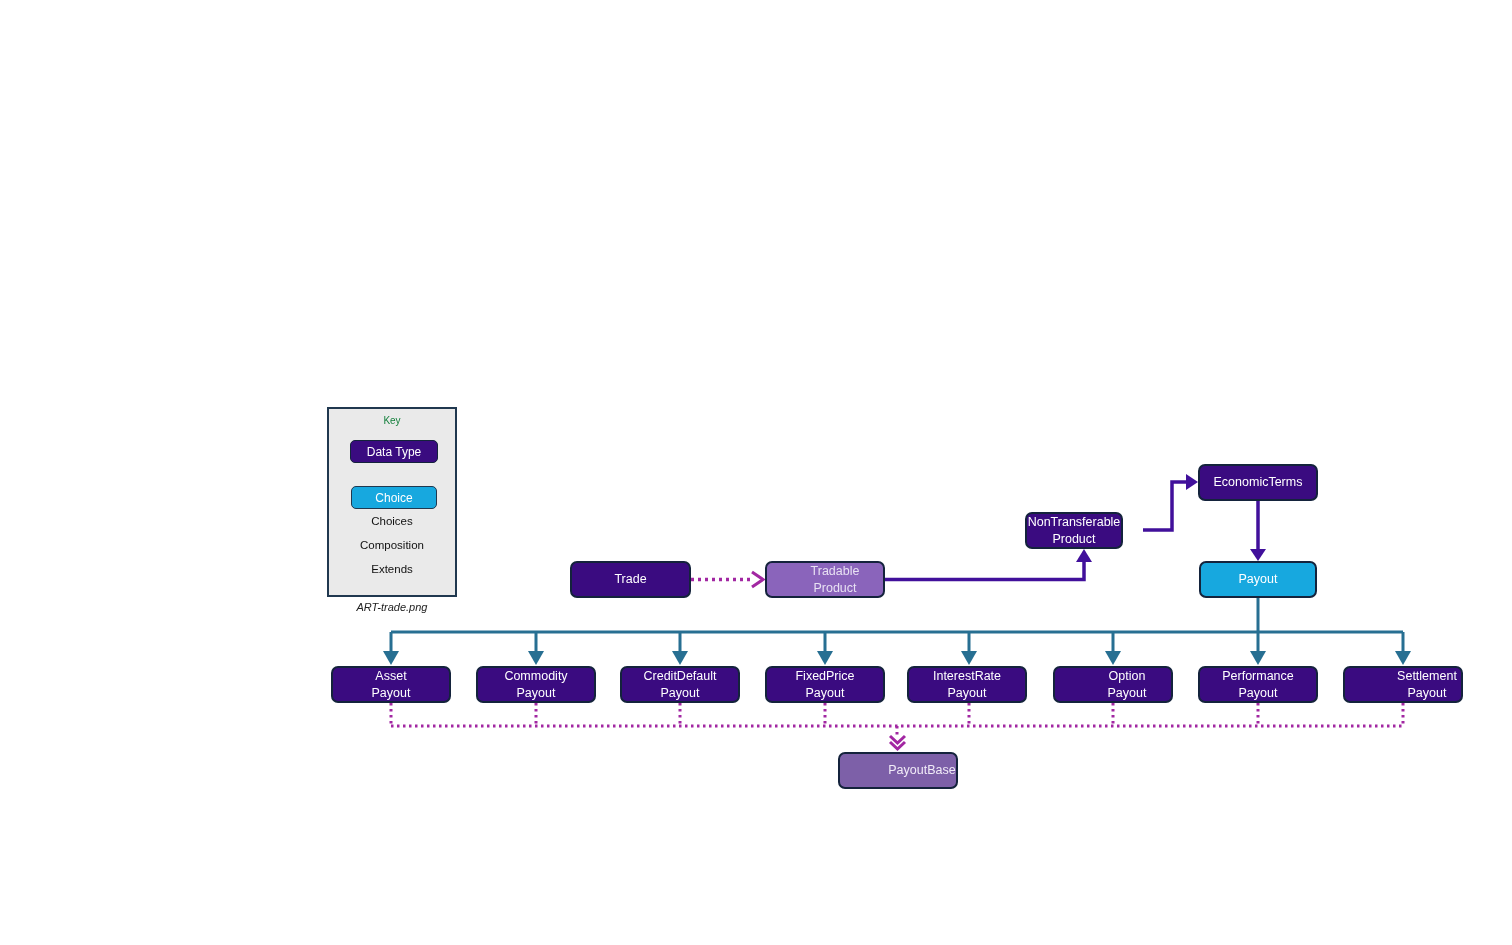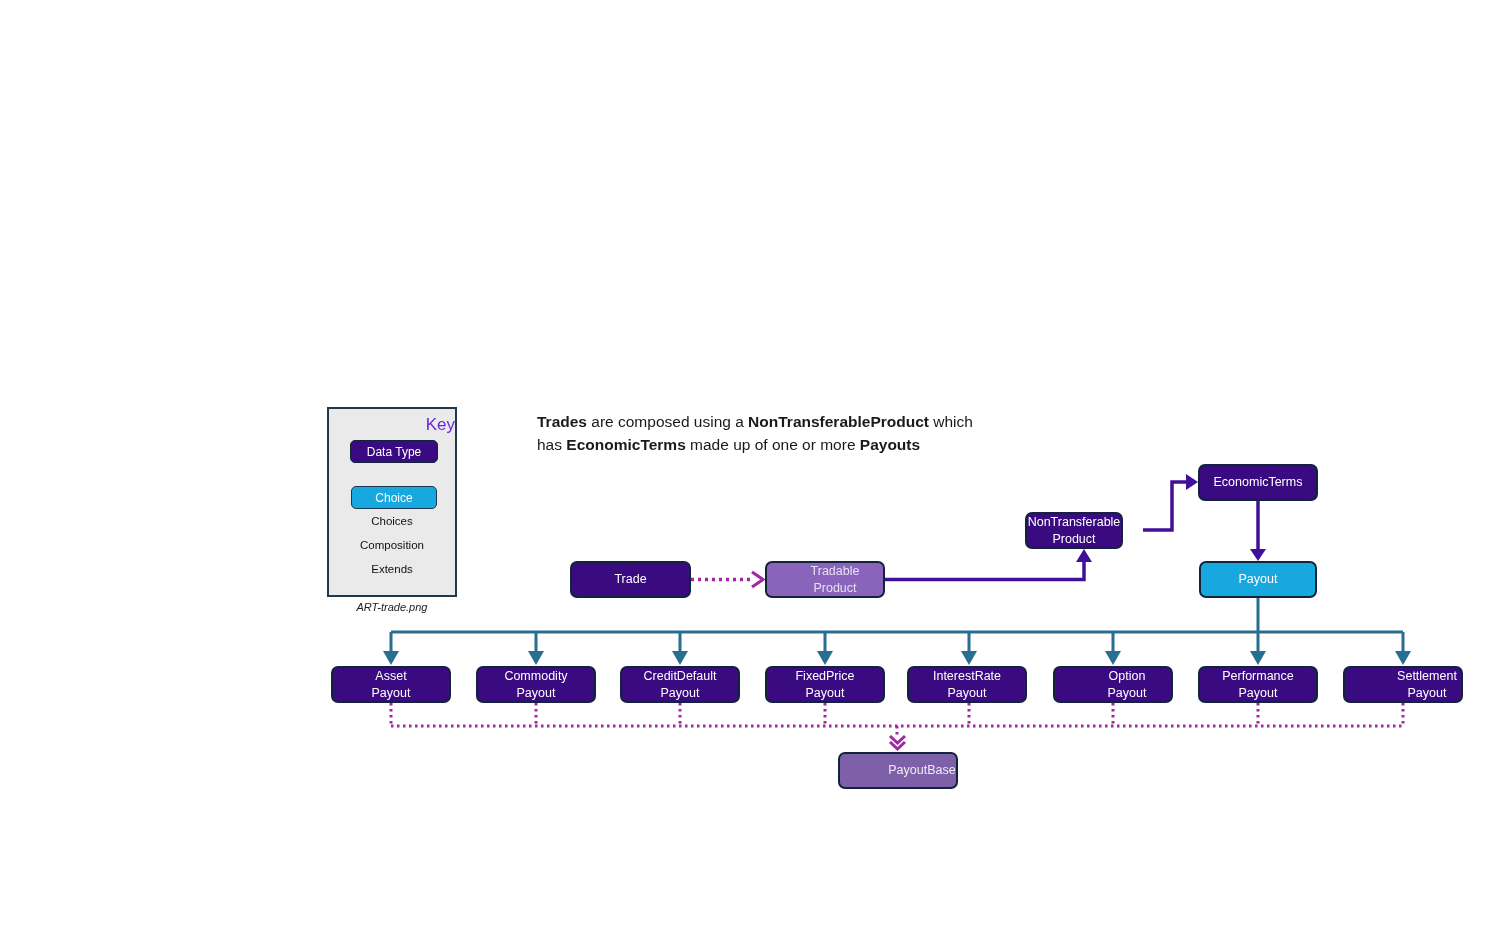--- a/index.html
+++ b/index.html
@@ -29,21 +29,21 @@
   }
   .node.dark{background:var(--box_dark);}
   .node.cyan{background:var(--choice_cyan);}
   .node.lavender{background:var(--product_purple);color:var(--lavender_text);padding-left:20px;}
   .node.base{background:var(--payoutbase_purple);color:#f1ecf8;}
 
   .key-panel{
     position:absolute;left:327px;top:407px;width:130px;height:190px;z-index:2;
     background:var(--key_bg);border:2px solid var(--key_border);box-sizing:border-box;
   }
-  .key-title{position:absolute;left:0;top:6px;width:100%;text-align:right;font-size:17px;color:#6d28d9;}
+  .key-title{position:absolute;left:0;top:6px;width:100%;text-align:center;font-size:10px;color:#15803d;}
   .key-box{
     position:absolute;box-sizing:border-box;height:23px;border-radius:5px;
     display:flex;align-items:center;justify-content:center;color:#fff;font-size:12px;
   }
   .key-box.datatype{left:21px;top:31px;width:88px;background:var(--box_dark);border:1.5px solid var(--box_border);}
   .key-box.choice{left:22px;top:77px;width:86px;background:var(--choice_cyan);border:1.5px solid var(--key_border);}
   .key-arrow-label{position:absolute;left:0;width:100%;text-align:center;font-size:11.5px;color:#111;}
   .kl1{top:106px;} .kl2{top:130px;} .kl3{top:154px;}
   .key-caption{
     position:absolute;left:327px;top:601px;width:130px;z-index:2;text-align:center;
@@ -118,24 +118,20 @@
   <div class="key-panel">
     <div class="key-title">Key</div>
     <div class="key-box datatype">Data Type</div>
     <div class="key-box choice">Choice</div>
     <div class="key-arrow-label kl1">Choices</div>
     <div class="key-arrow-label kl2">Composition</div>
     <div class="key-arrow-label kl3">Extends</div>
   </div>
   <div class="key-caption">ART-trade.png</div>
 
-  <div class="headline">
-    <div><b>Trades</b><span> are composed using a </span><b>NonTransferableProduct</b><span> which</span></div>
-    <div><span>has </span><b>EconomicTerms</b><span> made up of one or more </span><b>Payouts</b></div>
-  </div>
 
   <div class="node dark" style="left:570px;top:561px;width:121px;">Trade</div>
   <div class="node lavender" style="left:765px;top:561px;">Tradable
 Product</div>
   <div class="node dark" style="left:1025px;top:512px;width:98px;">NonTransferable
 Product</div>
   <div class="node dark" style="left:1198px;top:464px;">EconomicTerms</div>
   <div class="node cyan" style="left:1199px;top:561px;width:118px;">Payout</div>
 
   <div class="node dark" style="left:331px;top:666px;">Asset

